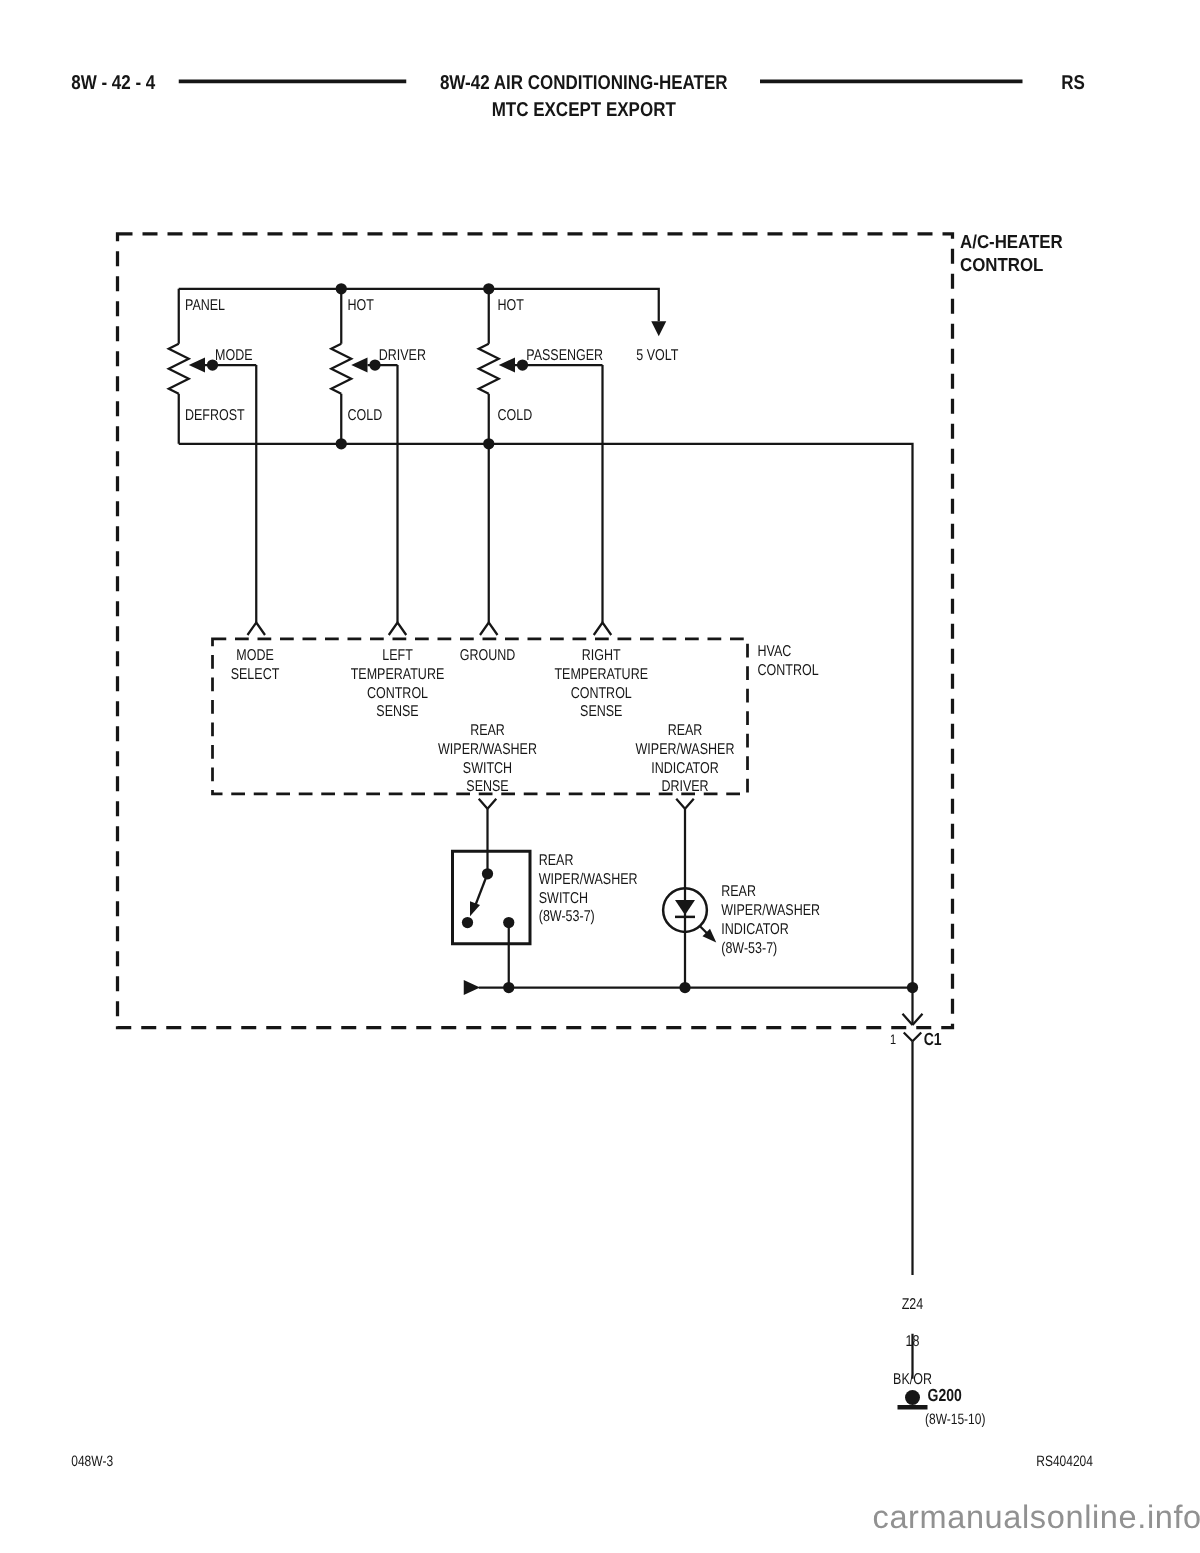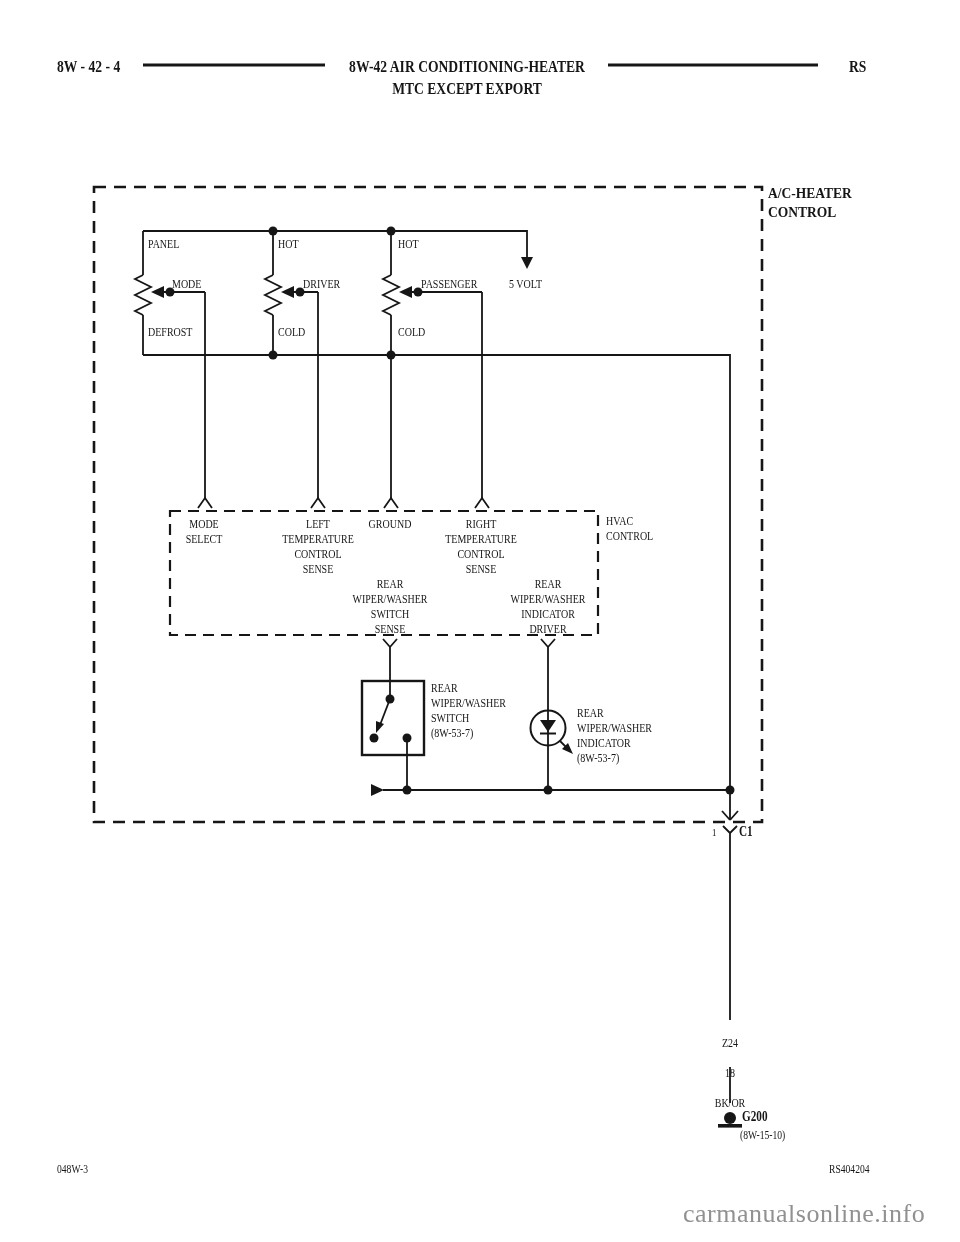--- a/index.html
+++ b/index.html
@@ -1,29 +1,29 @@
 <!DOCTYPE html>
 <html><head>
 <meta charset="utf-8">
 <style>
   html,body{margin:0;padding:0;background:#fff;}
   .page{position:relative;width:960px;height:1242px;background:#ffffff;overflow:hidden;
-        font-family:Liberation Serif, serif;color:#161616;}
+        font-family:Liberation Sans, sans-serif;color:#161616;}
   svg{position:absolute;left:0;top:0;}
   .t{position:absolute;white-space:pre-line;font-size:12.5px;line-height:15px;}
   .lx{transform:scaleX(.8);transform-origin:0 0;}
   .cx{transform:scaleX(.8);transform-origin:50% 0;text-align:center;}
   .hdr{font-size:16px;line-height:19px;font-weight:bold;}
   .hx{transform:scaleX(.85);transform-origin:0 0;}
   .hc{transform:scaleX(.85);transform-origin:50% 0;text-align:center;}
   .mod{font-size:15px;line-height:19px;font-weight:bold;}
   .c1{font-size:14px;font-weight:bold;}
   .pin{font-size:11px;}
   .ft{font-size:12px;}
-  .wm{font-size:26px;color:#919191;transform:none;letter-spacing:.5px;}
+  .wm{font-size:26px;color:#919191;transform:none;letter-spacing:.5px;margin-left:15px;}
   .wire-lbl{display:block;}
 </style>
 </head>
 <body>
 
 <div class="page">
 
   <svg width="960" height="1242" viewBox="0 0 960 1242">
     <g stroke="#161616" stroke-width="1.8" fill="none" stroke-linecap="butt">
 

